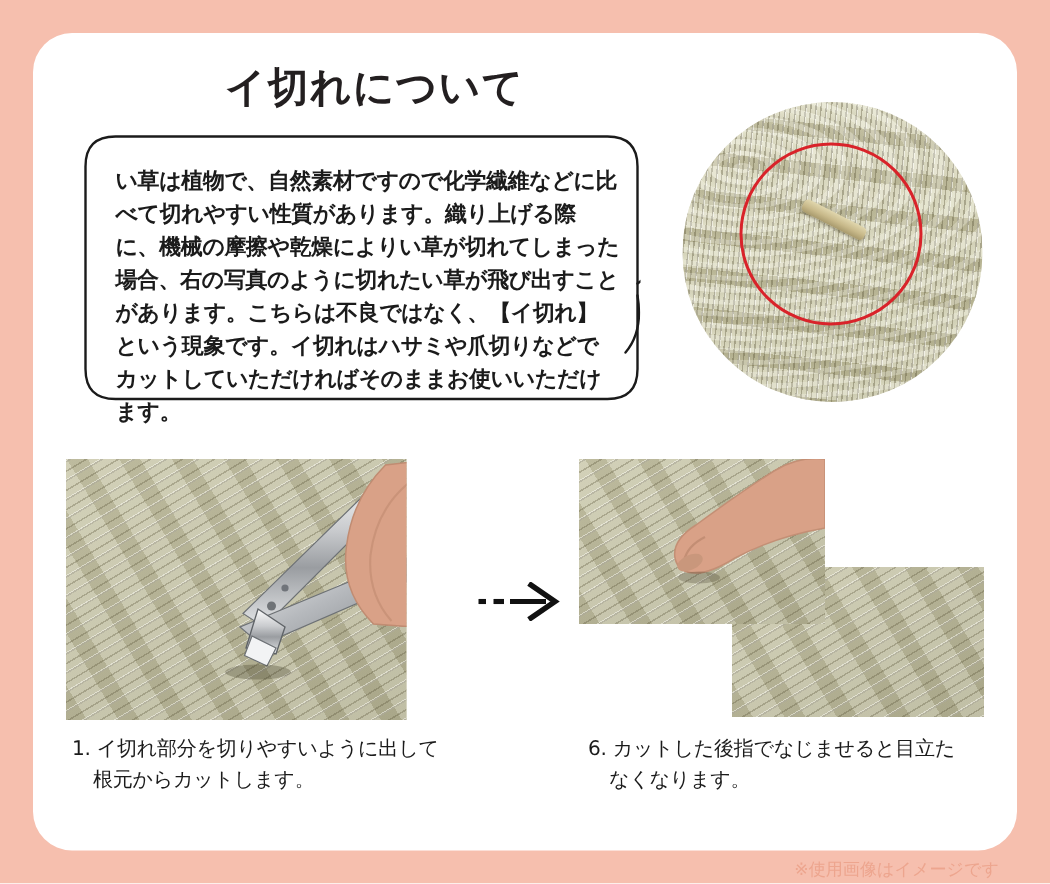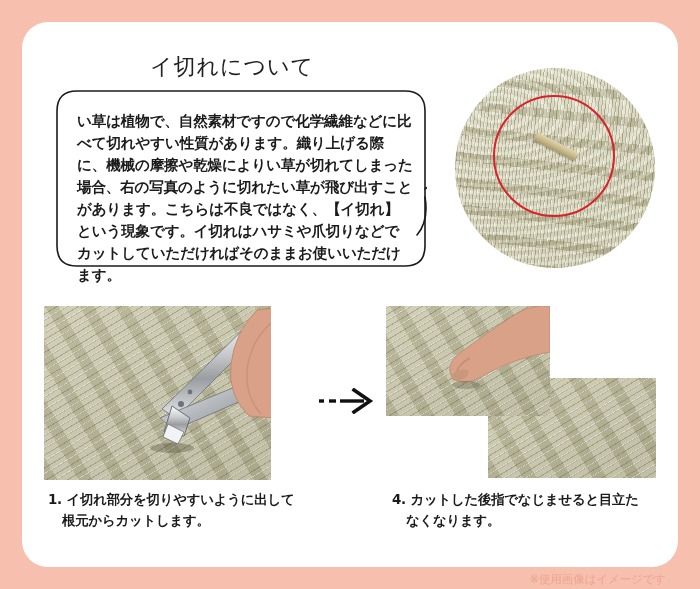--- a/index.html
+++ b/index.html
@@ -27,25 +27,25 @@
     width: 656px;
     height: 545px;
     background: #ffffff;
     border-radius: 26px;
   }
 
   
   #title {
     position: absolute;
     left: 150px;
-    top: 52px;
-    font-size: 22px;
+    top: 40px;
+    font-size: 27px;
     letter-spacing: 1px;
     color: #231f20;
-    font-weight: 400;
+    font-weight: 700;
     white-space: nowrap;
   }
 
   
   #bubble {
     position: absolute;
     left: 55px;
     top: 89px;
     width: 372px;
     height: 179px;
@@ -159,21 +159,21 @@
     top: 388px;
     width: 56px;
     height: 26px;
   }
 
   
   .caption {
     position: absolute;
     font-size: 13.4px;
     line-height: 21px;
-    font-weight: bold;
+    font-weight: normal;
     color: #1b1b1b;
     letter-spacing: -0.2px;
     white-space: pre-line;
   }
   #caption-1 { left: 48px; top: 489px; width: 300px; text-indent: -14px; padding-left: 14px; }
   #caption-2 { left: 392px; top: 489px; width: 285px; text-indent: -14px; padding-left: 14px; }
 
   
   #footer-note {
     position: absolute;
@@ -271,18 +271,18 @@
     <svg id="finger-2" width="164" height="110" viewBox="0 0 164 110">
       <path d="M 164 0 L 164 46 Q 130 52 104 66 Q 88 76 78 76 Q 66 76 64 66 Q 62 54 78 44 Q 108 22 130 8 Q 146 -2 164 0 Z" fill="#d9a187" stroke="#c38f75" stroke-width="1"></path>
       <path d="M 70 68 Q 72 58 84 52" fill="none" stroke="#b9866c" stroke-width="1.4" opacity=".7"></path>
       <ellipse cx="74" cy="69" rx="9" ry="5" fill="#c9977c" transform="rotate(-24 74 69)"></ellipse>
       <ellipse cx="80" cy="79" rx="14" ry="4" fill="rgba(60,56,34,0.26)"></ellipse>
     </svg>
   </div>
 
   <div class="caption" id="caption-1">1. イ切れ部分を切りやすいように出して
 根元からカットします。</div>
-  <div class="caption" id="caption-2">4. カットした後指でなじませると目立た
+  <div class="caption" id="caption-2">6. カットした後指でなじませると目立た
 なくなります。</div>
 
   <div id="footer-note">※使用画像はイメージです</div>
 
 </div>
 
 </body></html>

